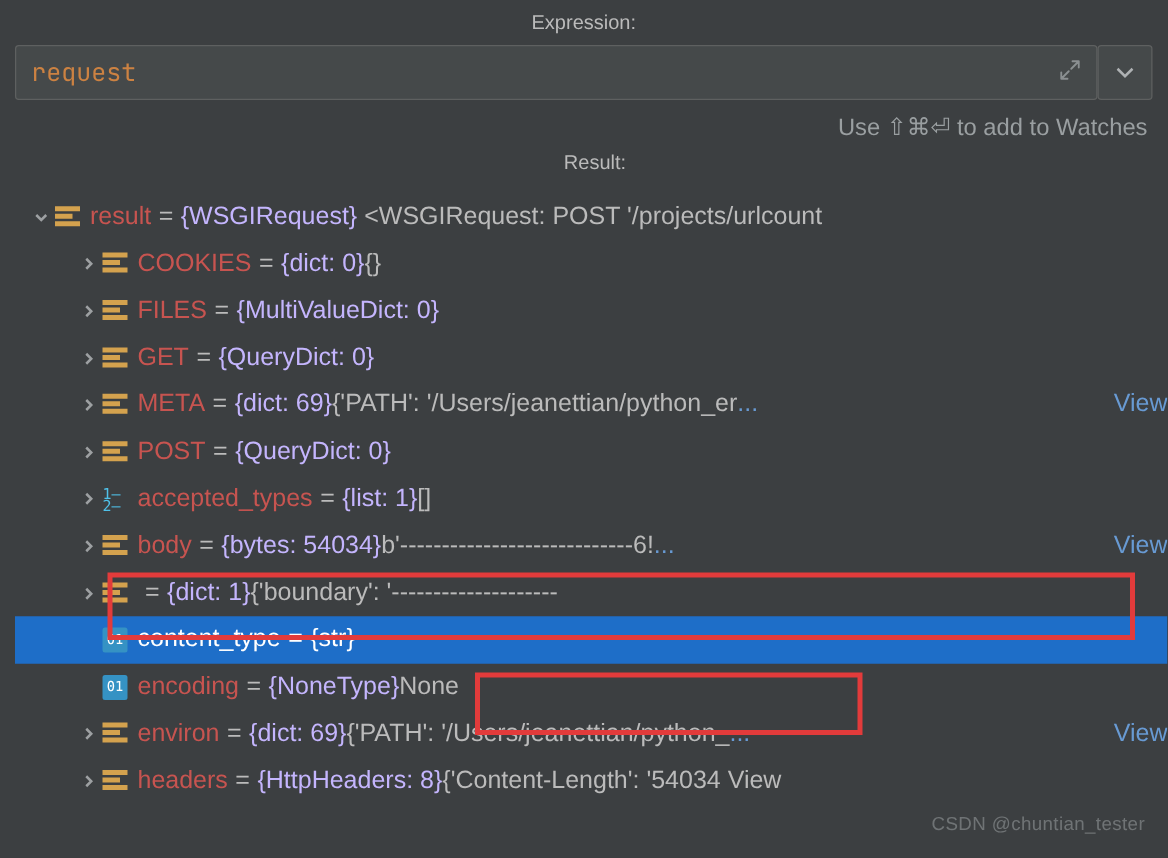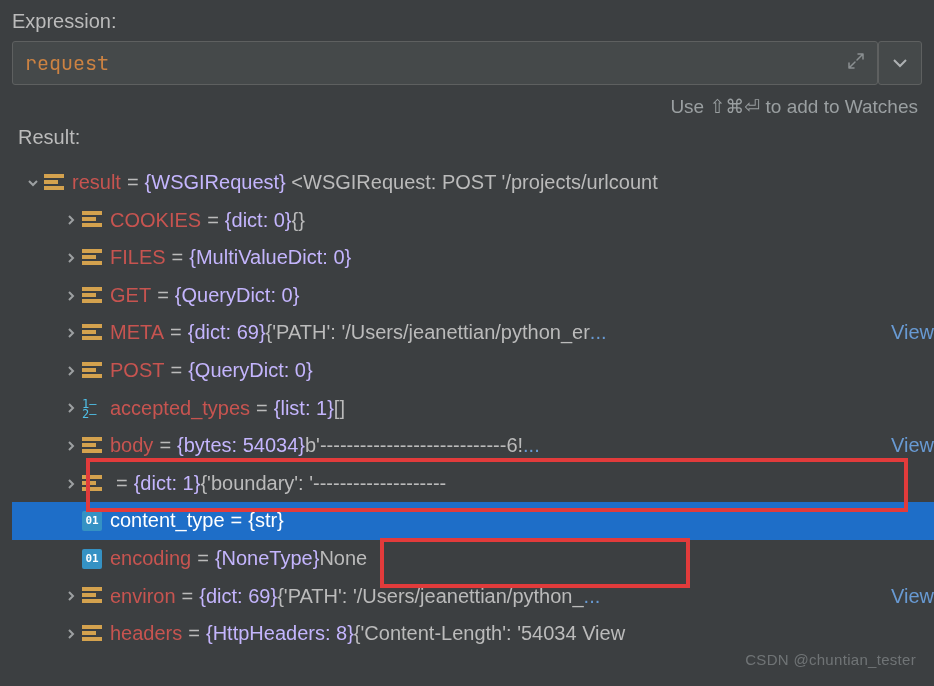--- a/index.html
+++ b/index.html
@@ -7,21 +7,21 @@
     background: #3c3f41;
     color: #bbbbbb;
     font-family: -apple-system, "Segoe UI", "Helvetica Neue", Arial, sans-serif;
     font-size: 19px;
     width: 934px;
     height: 686px;
     overflow: hidden;
     position: relative;
   }
   .panel { padding: 6px 12px 0 12px; }
-  .section-label { color: #bbbbbb; font-size: 20px; margin: 4px 0 8px 0; }
+  .section-label { color: #bbbbbb; font-size: 16px; margin: 4px 0 8px 0; text-align: center; }
   .expr-row { display: flex; gap: 0; align-items: stretch; }
   .expr-input {
     flex: 1;
     background: #45494a;
     border: 1px solid #5e6060;
     border-radius: 3px;
     height: 44px;
     display: flex; align-items: center; justify-content: space-between;
     padding: 0 12px;
     font-family: "JetBrains Mono","Menlo","Consolas",monospace;
@@ -44,21 +44,21 @@
   .indent1 { padding-left: 48px; }
   .chev { width:22px; color:#9da0a2; display:inline-flex; justify-content:center; font-size:15px; }
   .icon {
     width:20px; height:20px; margin-right:8px; flex:0 0 20px;
     display:inline-flex; flex-direction:column;
   }
   .obj-icon .bar { height:4px; margin:1px 0; background:#d4a24e; }
   .obj-icon .bar.short { width:70%; }
   .list-icon { color:#4fc1e9; font-size:12px; line-height:1; font-family:monospace; }
   .list-icon div { height:10px; }
-  .str-icon { background:#3592c4; color:#fff; font-size:11px; font-weight:bold; display:flex; align-items:center; justify-content:center; font-family:monospace; border-radius:2px; }
+  .str-icon { background:#3592c4; color:#fff; font-size:11px; font-weight:normal; display:flex; align-items:center; justify-content:center; font-family:monospace; border-radius:2px; }
   .kname { color:#c75450; font-weight:500; }
   .eq { color:#bbbbbb; margin:0 6px; }
   .tinfo { color:#c4b5fd; }
   .val { color:#bbbbbb; }
   .viewlnk { color:#689ad3; margin-left:auto; padding-left:6px; }
   .ellips { color:#689ad3; }
   .row.selected { background:#1e6ec8; color:#fff; }
   .row.selected .kname, .row.selected .tinfo, .row.selected .val, .row.selected .eq, .row.selected .chev { color:#fff; }
   .redbox { position:absolute; border:4px solid #e23b3b; pointer-events:none; }
   .watermark { position:absolute; right:18px; bottom:18px; color:#9a9fa1; font-size:15px; opacity:.55; letter-spacing:.3px; }

